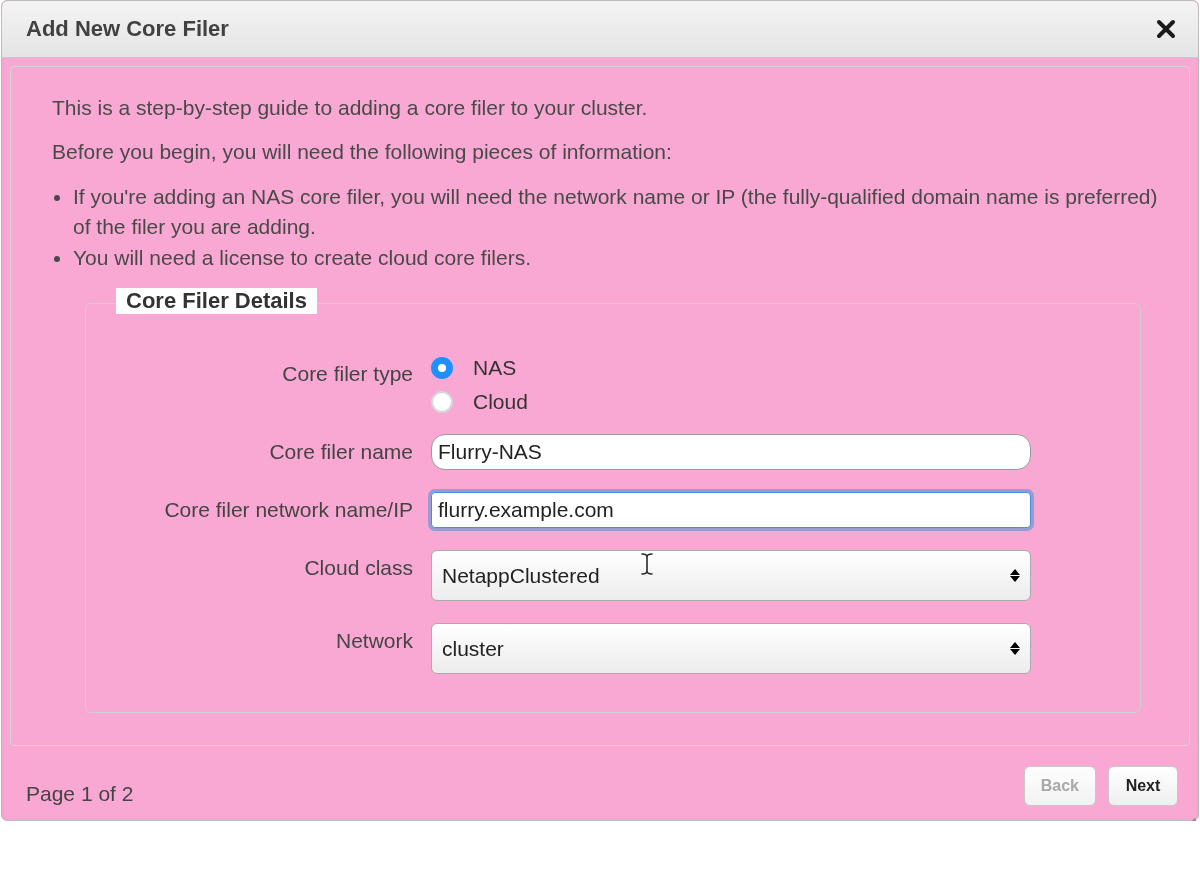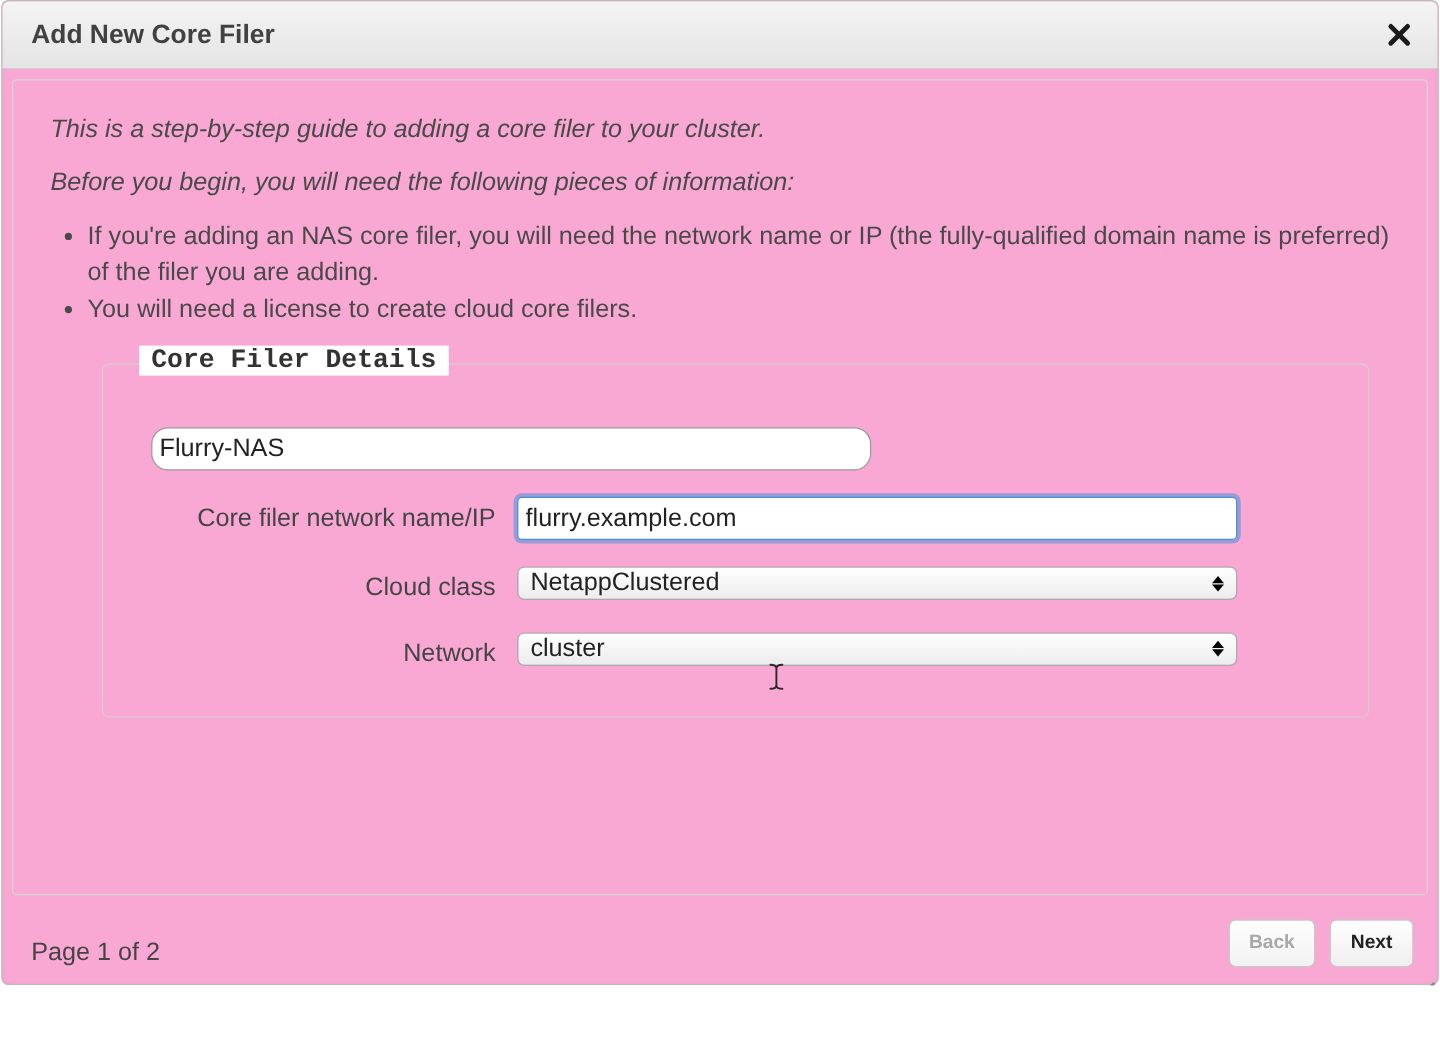--- a/index.html
+++ b/index.html
@@ -53,41 +53,40 @@
     padding: 26px 26px 32px 26px;
     min-height: 680px;
     position: relative;
     box-sizing: border-box;
   }
   .intro {
     font-size: 21px;
     line-height: 1.45;
     color: #494949;
   }
-  .intro p { margin: 0 0 14px 5px; font-style: italic; }
+  .intro p { margin: 0 0 14px 15px; }
   .intro ul { margin: 0 0 24px 0; padding-left: 36px; }
   .intro li { margin: 0 0; }
 
   .fieldset {
     margin: 30px 22px 0 48px;
     position: relative;
     border: 1px solid #d0d0d0;
     border-radius: 6px;
     padding: 52px 40px 34px 40px;
   }
   .fieldset-legend {
     position: absolute;
     top: -16px;
     left: 30px;
     background: #fff;
     padding: 0 10px;
     font-size: 22px;
     font-weight: 700;
     color: #333;
-    font-family: Liberation Mono, monospace;
   }
   .form-row {
     display: flex;
     align-items: flex-start;
     margin-bottom: 22px;
   }
   .form-row.tight { margin-bottom: 10px; }
   .form-label {
     width: 305px;
     text-align: right;
@@ -149,21 +148,21 @@
   }
   .text-input.focused {
     border: 1px solid #4a90d9;
     outline: none;
     box-shadow: 0 0 0 3px rgba(74,144,217,0.55);
     border-radius: 4px;
   }
 
   .select {
     width: 600px;
-    height: 28px;
+    height: 51px;
     border: 1px solid #aaa;
     border-radius: 6px;
     background: linear-gradient(#ffffff, #ececec);
     display: flex;
     align-items: center;
     justify-content: space-between;
     padding: 0 10px;
     font-size: 21px;
     color: #222;
     box-sizing: border-box;
@@ -272,22 +271,36 @@
         <p>Before you begin, you will need the following pieces of information:</p>
         <ul>
           <li>If you're adding an NAS core filer, you will need the network name or IP (the fully-qualified domain name is preferred) of the filer you are adding.</li>
           <li>You will need a license to create cloud core filers.</li>
         </ul>
       </div>
 
       <div class="fieldset">
         <div class="fieldset-legend">Core Filer Details</div>
 
+        <div class="form-row tight">
+          <div class="form-label">Core filer type</div>
+          <div class="form-control">
+            <div class="radio-line">
+              <span class="radio checked"></span>
+              <span>NAS</span>
+            </div>
+            <div class="radio-line">
+              <span class="radio unchecked"></span>
+              <span>Cloud</span>
+            </div>
+          </div>
+        </div>
 
         <div class="form-row">
+          <div class="form-label">Core filer name</div>
           <div class="form-control">
             <input class="text-input" type="text" value="Flurry-NAS" style="">
           </div>
         </div>
 
         <div class="form-row">
           <div class="form-label">Core filer network name/IP</div>
           <div class="form-control">
             <input class="text-input focused" type="text" value="flurry.example.com" style="">
           </div>

